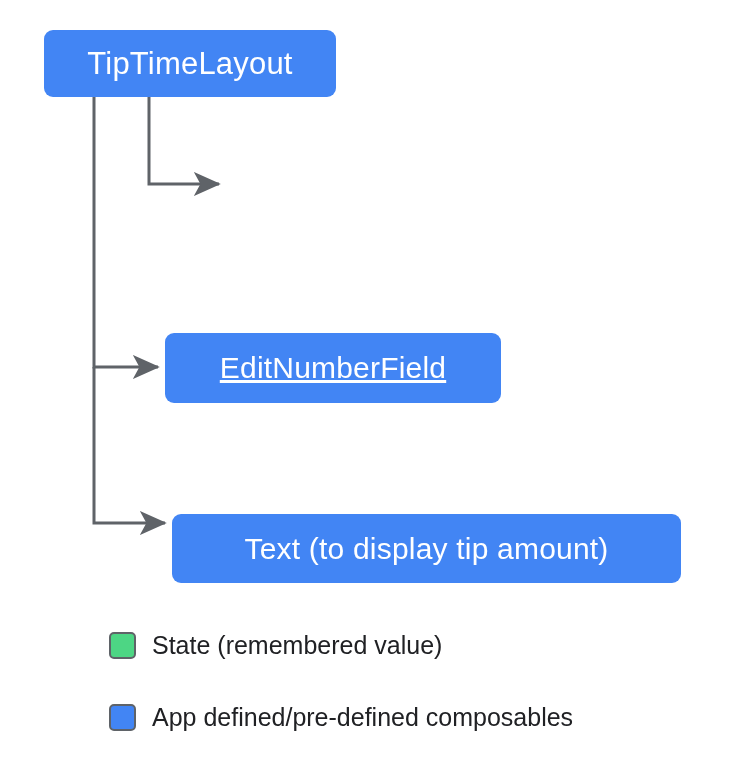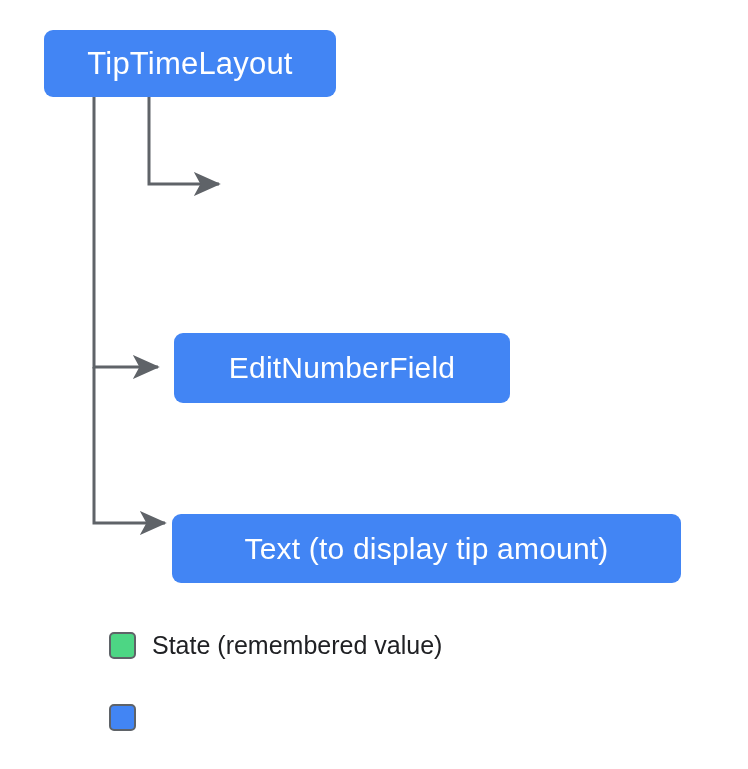--- a/index.html
+++ b/index.html
@@ -49,25 +49,26 @@
     font-size: 31px;
   }
   .node-state {
     left: 226px;
     top: 150px;
     width: 441px;
     height: 70px;
     font-size: 30px;
   }
   .node-edit {
-    left: 174px;
+    left: 165px;
     top: 333px;
     width: 336px;
     height: 70px;
     font-size: 30px;
+    text-decoration: underline;
   }
   .node-text {
     left: 172px;
     top: 514px;
     width: 509px;
     height: 69px;
     font-size: 30px;
   }
   .legend {
     position: absolute;
@@ -128,16 +129,17 @@
     <span>Text (to display tip amount)</span>
   </div>
 
   <div class="legend">
     <div class="legend-row">
       <span class="legend-swatch" style="background:#4DD684;"></span>
       <span class="legend-label">State (remembered value)</span>
     </div>
     <div class="legend-row">
       <span class="legend-swatch" style="background:#4285F4;"></span>
+      <span class="legend-label">App defined/pre-defined composables</span>
     </div>
   </div>
 
 </div>
 
 </body></html>

